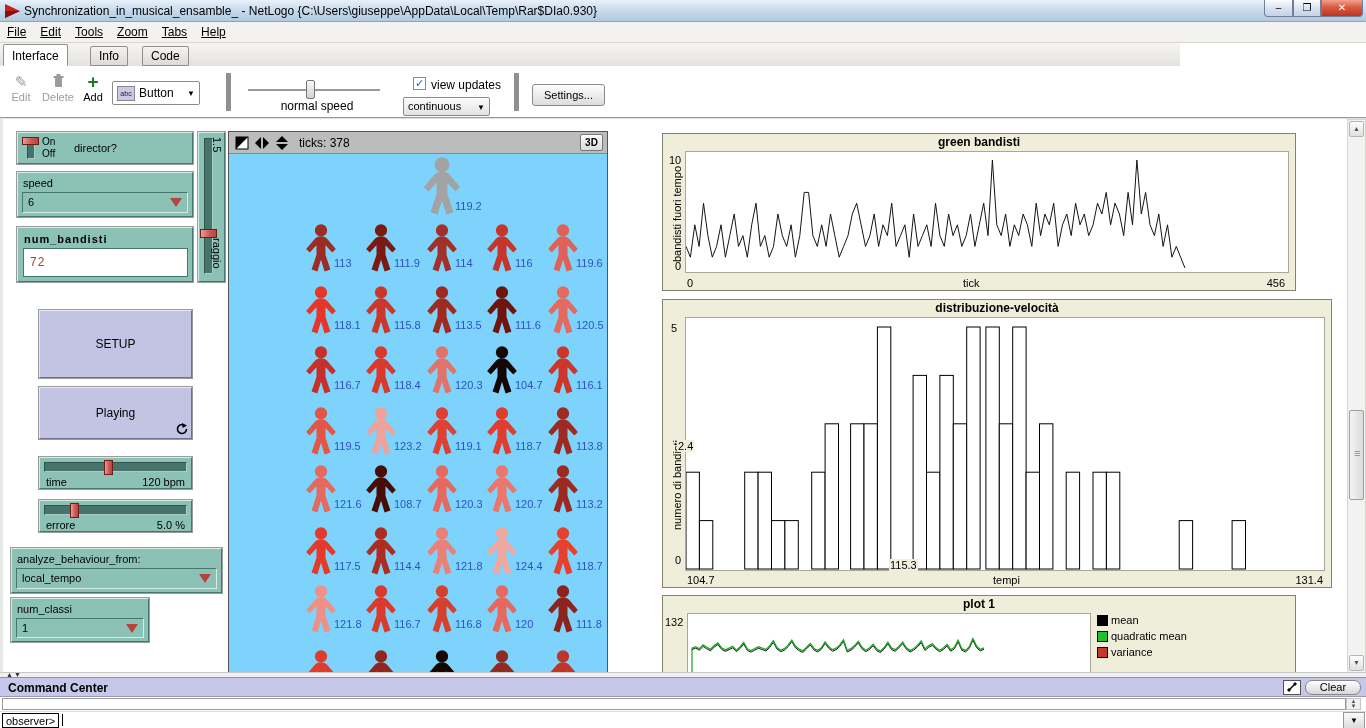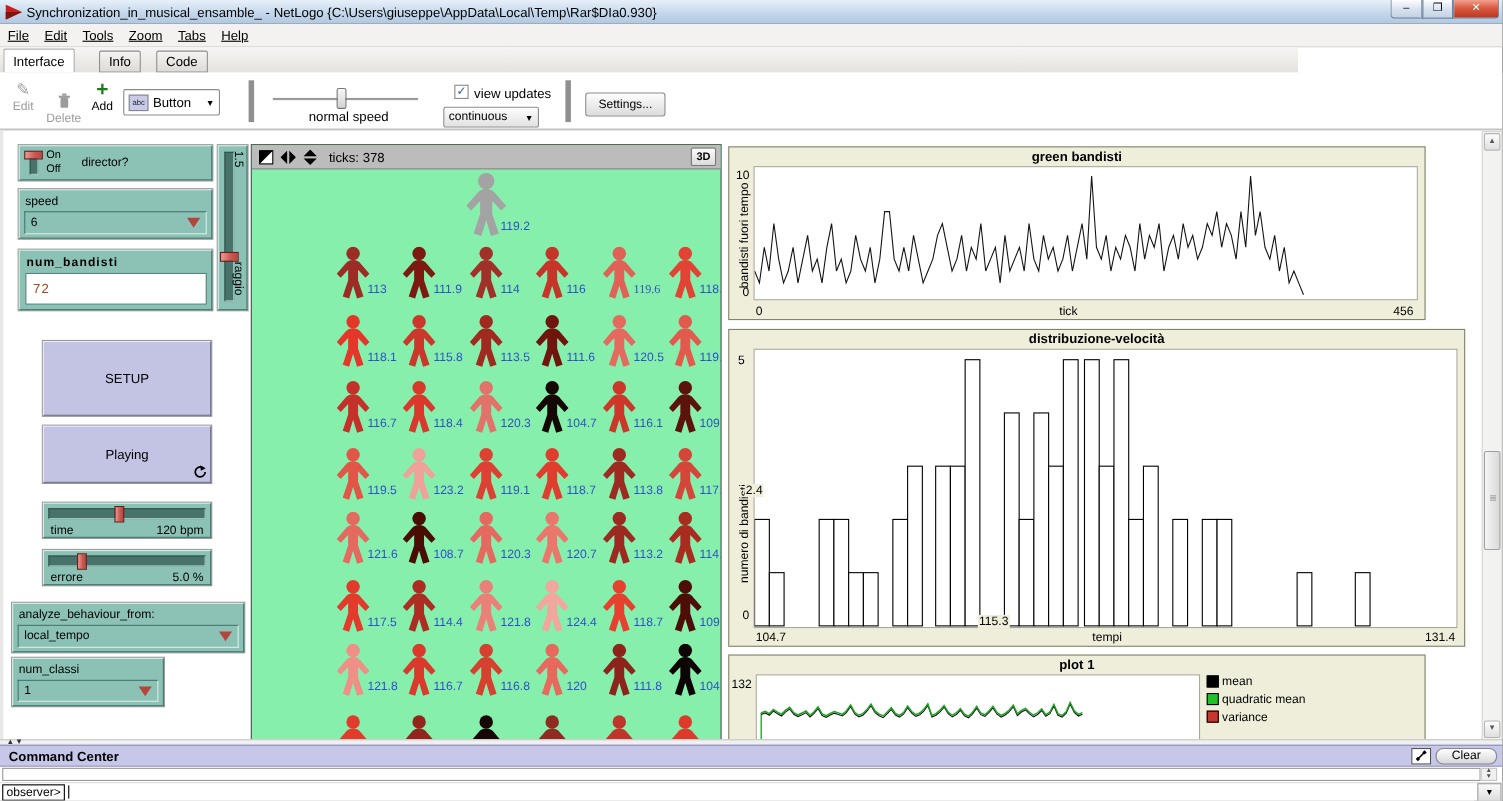--- a/index.html
+++ b/index.html
@@ -59,21 +59,21 @@
         box-shadow:0 0 0 1px #9c9c9c;}
   .tealinset{background:#8cc2b6;border:1px solid;border-color:#44776d #d7ece7 #d7ece7 #44776d;}
   .redarrow{width:0;height:0;border-left:6px solid transparent;border-right:6px solid transparent;
             border-top:9px solid #b2453e;}
   .groove{background:#47736a;border:1px solid;border-color:#2e544d #a8cfc7 #a8cfc7 #2e544d;}
   .knob{background:linear-gradient(90deg,#eb9a96,#cc5a54 55%,#b84640);border:1px solid #6e1d18;}
   .lavbtn{background:#c3c3e3;border:1px solid;border-color:#e8e8f6 #71718e #71718e #e8e8f6;
           box-shadow:0 0 0 1px #9a9a9a;text-align:center;font-size:12px;}
 
   
-  #world{left:228px;top:12px;width:428px;height:542px;border:1px solid #555;background:#86efac;}
+  #world{left:228px;top:12px;width:380px;height:542px;border:1px solid #555;background:#7dd3fc;}
   #world-header{position:absolute;left:0;top:0;width:100%;height:22px;background:#bcbcbc;
     border-bottom:1px solid #888;}
   #world-view{position:absolute;left:0;top:22px;width:100%;height:518px;overflow:hidden;}
   .whicon{position:absolute;top:4px;width:14px;height:14px;}
   #ticks{position:absolute;left:70px;top:4px;font-size:12px;}
   #btn-3d{position:absolute;right:4px;top:2px;width:23px;height:17px;border:1px solid #777;
     background:linear-gradient(#fbfbfb,#dcdcdc);font-size:10px;font-weight:bold;text-align:center;
     padding-top:2px;border-radius:2px;}
   .person{position:absolute;}
   .plabel{position:absolute;color:#2d52c2;font-size:11px;white-space:nowrap;}
@@ -142,21 +142,21 @@
       <div class="tab active" style="left: 3px; top: 1px;">Interface</div>
       <div class="tab" style="left: 90px; top: 3px;">Info</div>
       <div class="tab" style="left: 142px; top: 3px;">Code</div>
     </div>
 
   <div class="abs" id="toolbar">
     <div class="tbtn" style="left:8px;top:7px;width:26px">
       <span class="glyph">✎</span>
       <span>Edit</span>
     </div>
-    <div class="tbtn" style="left:40px;top:18px;width:36px">
+    <div class="tbtn" style="left:40px;top:7px;width:36px">
       <span class="glyph">
         <svg width="14" height="16">
             <rect x="4" y="5" width="7" height="9" rx="1" fill="#9b9b9b"></rect>
             <rect x="2.5" y="3" width="10" height="2" fill="#9b9b9b"></rect>
             <rect x="5.5" y="1" width="4" height="2" fill="#9b9b9b"></rect>
           </svg>
       </span>
       <span>Delete</span>
     </div>
     <div class="tbtn" style="left:80px;top:7px;width:26px;color:#000">
@@ -298,21 +298,21 @@
           <span class="plabel" style="left: 226px; top: 103px;">114</span>
           <div class="person" style="left: 255px; top: 70px;"><svg width="36" height="48" viewBox="0 0 40 53">
               <circle cx="20" cy="7" r="6.8" fill="#c5352a"></circle>
               <path d="M20 13.5 C16.5 13.5 14 15 12.5 17 L3.5 27.5 L7.5 31.5 L15 23.5 L15 34 L9.5 50.5 L16 52.5 L20 39.5 L24 52.5 L30.5 50.5 L25 34 L25 23.5 L32.5 31.5 L36.5 27.5 L27.5 17 C26 15 23.5 13.5 20 13.5 Z" fill="#c5352a"></path>
             </svg></div>
           <span class="plabel" style="left: 286px; top: 103px;">116</span>
           <div class="person" style="left: 316px; top: 70px;"><svg width="36" height="48" viewBox="0 0 40 53">
               <circle cx="20" cy="7" r="6.8" fill="#e06156"></circle>
               <path d="M20 13.5 C16.5 13.5 14 15 12.5 17 L3.5 27.5 L7.5 31.5 L15 23.5 L15 34 L9.5 50.5 L16 52.5 L20 39.5 L24 52.5 L30.5 50.5 L25 34 L25 23.5 L32.5 31.5 L36.5 27.5 L27.5 17 C26 15 23.5 13.5 20 13.5 Z" fill="#e06156"></path>
             </svg></div>
-          <span class="plabel" style="left: 347px; top: 103px; font-family: Liberation Serif, serif;">119.6</span>
+          <span class="plabel" style="left: 347px; top: 103px;">119.6</span>
           <div class="person" style="left: 376px; top: 70px;"><svg width="36" height="48" viewBox="0 0 40 53">
               <circle cx="20" cy="7" r="6.8" fill="#e14334"></circle>
               <path d="M20 13.5 C16.5 13.5 14 15 12.5 17 L3.5 27.5 L7.5 31.5 L15 23.5 L15 34 L9.5 50.5 L16 52.5 L20 39.5 L24 52.5 L30.5 50.5 L25 34 L25 23.5 L32.5 31.5 L36.5 27.5 L27.5 17 C26 15 23.5 13.5 20 13.5 Z" fill="#e14334"></path>
             </svg></div>
           <span class="plabel" style="left: 407px; top: 103px;">118.5</span>
           <div class="person" style="left: 74px; top: 132px;"><svg width="36" height="48" viewBox="0 0 40 53">
               <circle cx="20" cy="7" r="6.8" fill="#e4372a"></circle>
               <path d="M20 13.5 C16.5 13.5 14 15 12.5 17 L3.5 27.5 L7.5 31.5 L15 23.5 L15 34 L9.5 50.5 L16 52.5 L20 39.5 L24 52.5 L30.5 50.5 L25 34 L25 23.5 L32.5 31.5 L36.5 27.5 L27.5 17 C26 15 23.5 13.5 20 13.5 Z" fill="#e4372a"></path>
             </svg></div>
           <span class="plabel" style="left: 105px; top: 165px;">118.1</span>

